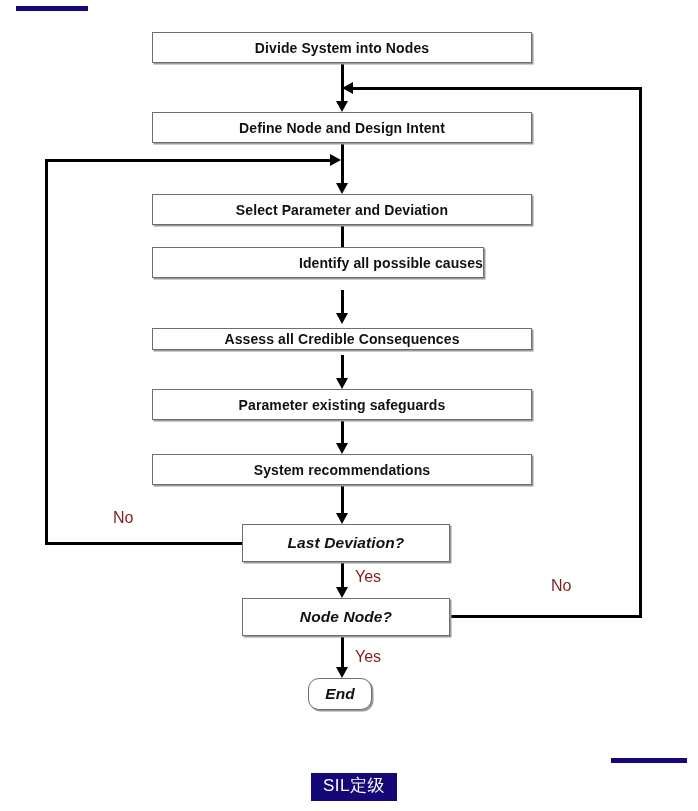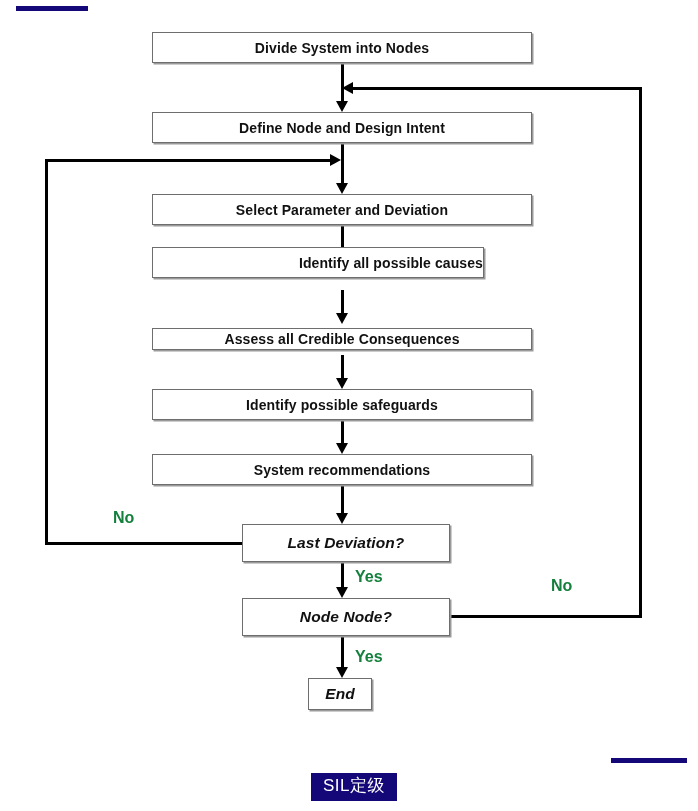--- a/index.html
+++ b/index.html
@@ -74,22 +74,22 @@
     width: 0;
     height: 0;
     border-top: 6.5px solid transparent;
     border-bottom: 6.5px solid transparent;
     border-right: 11px solid #000000;
     z-index: 2;
   }
   
   .edge-label {
     position: absolute;
-    color: #15803d;
-    font-weight: bold;
+    color: #7f1d1d;
+    font-weight: normal;
     font-size: 16px;
     white-space: nowrap;
     z-index: 4;
   }
   
   .rule {
     position: absolute;
     background: #140878;
     z-index: 5;
   }
@@ -129,36 +129,36 @@
 
   <div class="box" style="left:152px; top:247px; width:332px; height:31px;justify-content:flex-end;">
     <span>Identify all possible causes</span>
   </div>
 
   <div class="box" style="left:152px; top:328px; width:380px; height:22px;">
     <span>Assess all Credible Consequences</span>
   </div>
 
   <div class="box" style="left:152px; top:389px; width:380px; height:31px;">
-    <span>Identify possible safeguards</span>
+    <span>Parameter existing safeguards</span>
   </div>
 
   <div class="box" style="left:152px; top:454px; width:380px; height:31px;">
     <span>System recommendations</span>
   </div>
 
   <div class="box small" style="left:242px; top:524px; width:208px; height:38px;">
     <span>Last Deviation?</span>
   </div>
 
   <div class="box small" style="left:242px; top:598px; width:208px; height:38px;">
     <span>Node Node?</span>
   </div>
 
-  <div class="box small" style="left:308px; top:678px; width:64px; height:32px;">
+  <div class="box small" style="left:308px; top:678px; width:64px; height:32px;border-radius:11px;">
     <span>End</span>
   </div>
 
   <div class="vline" style="left:341px; top:63px; height:40px;"></div>
   <div class="arrow-down" style="left:336px; top:101px;"></div>
 
   <div class="vline" style="left:341px; top:143px; height:42px;"></div>
   <div class="arrow-down" style="left:336px; top:183px;"></div>
 
   <div class="vline" style="left:341px; top:225px; height:25px;"></div>

